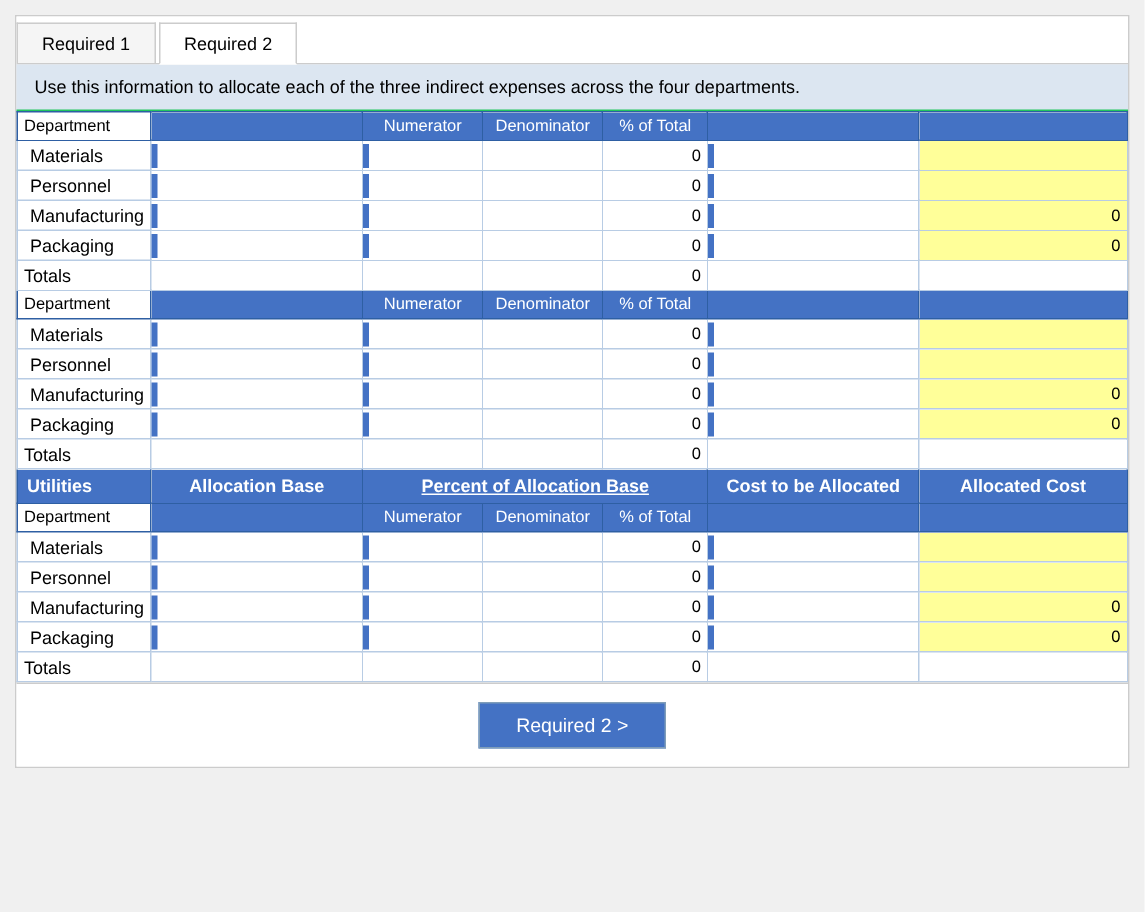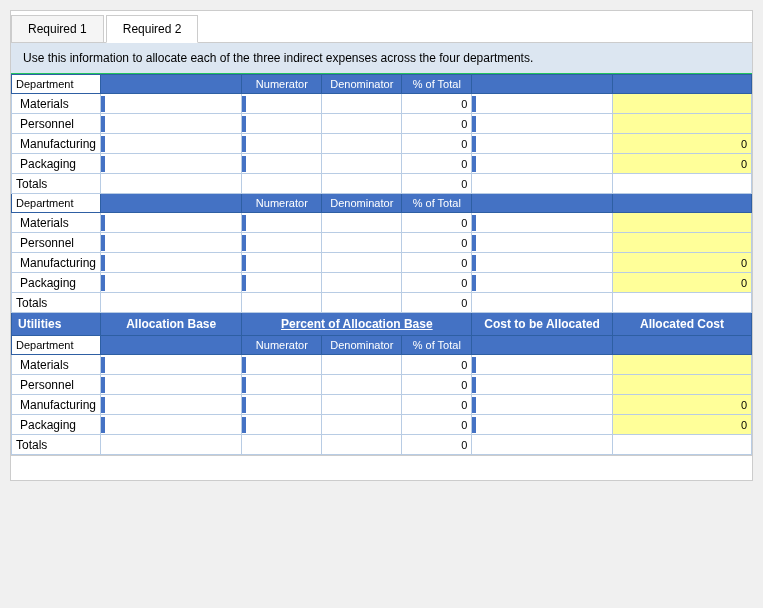--- a/index.html
+++ b/index.html
@@ -249,14 +249,15 @@
           <td></td>
           <td class="zero-val">0</td>
           <td></td>
           <td></td>
         </tr>
       </tbody>
     </table>
   </div>
 
   <div class="nav-buttons">
+    <button class="nav-btn next">Required 2 &gt;</button>
   </div>
 </div>
 
 </body></html>

